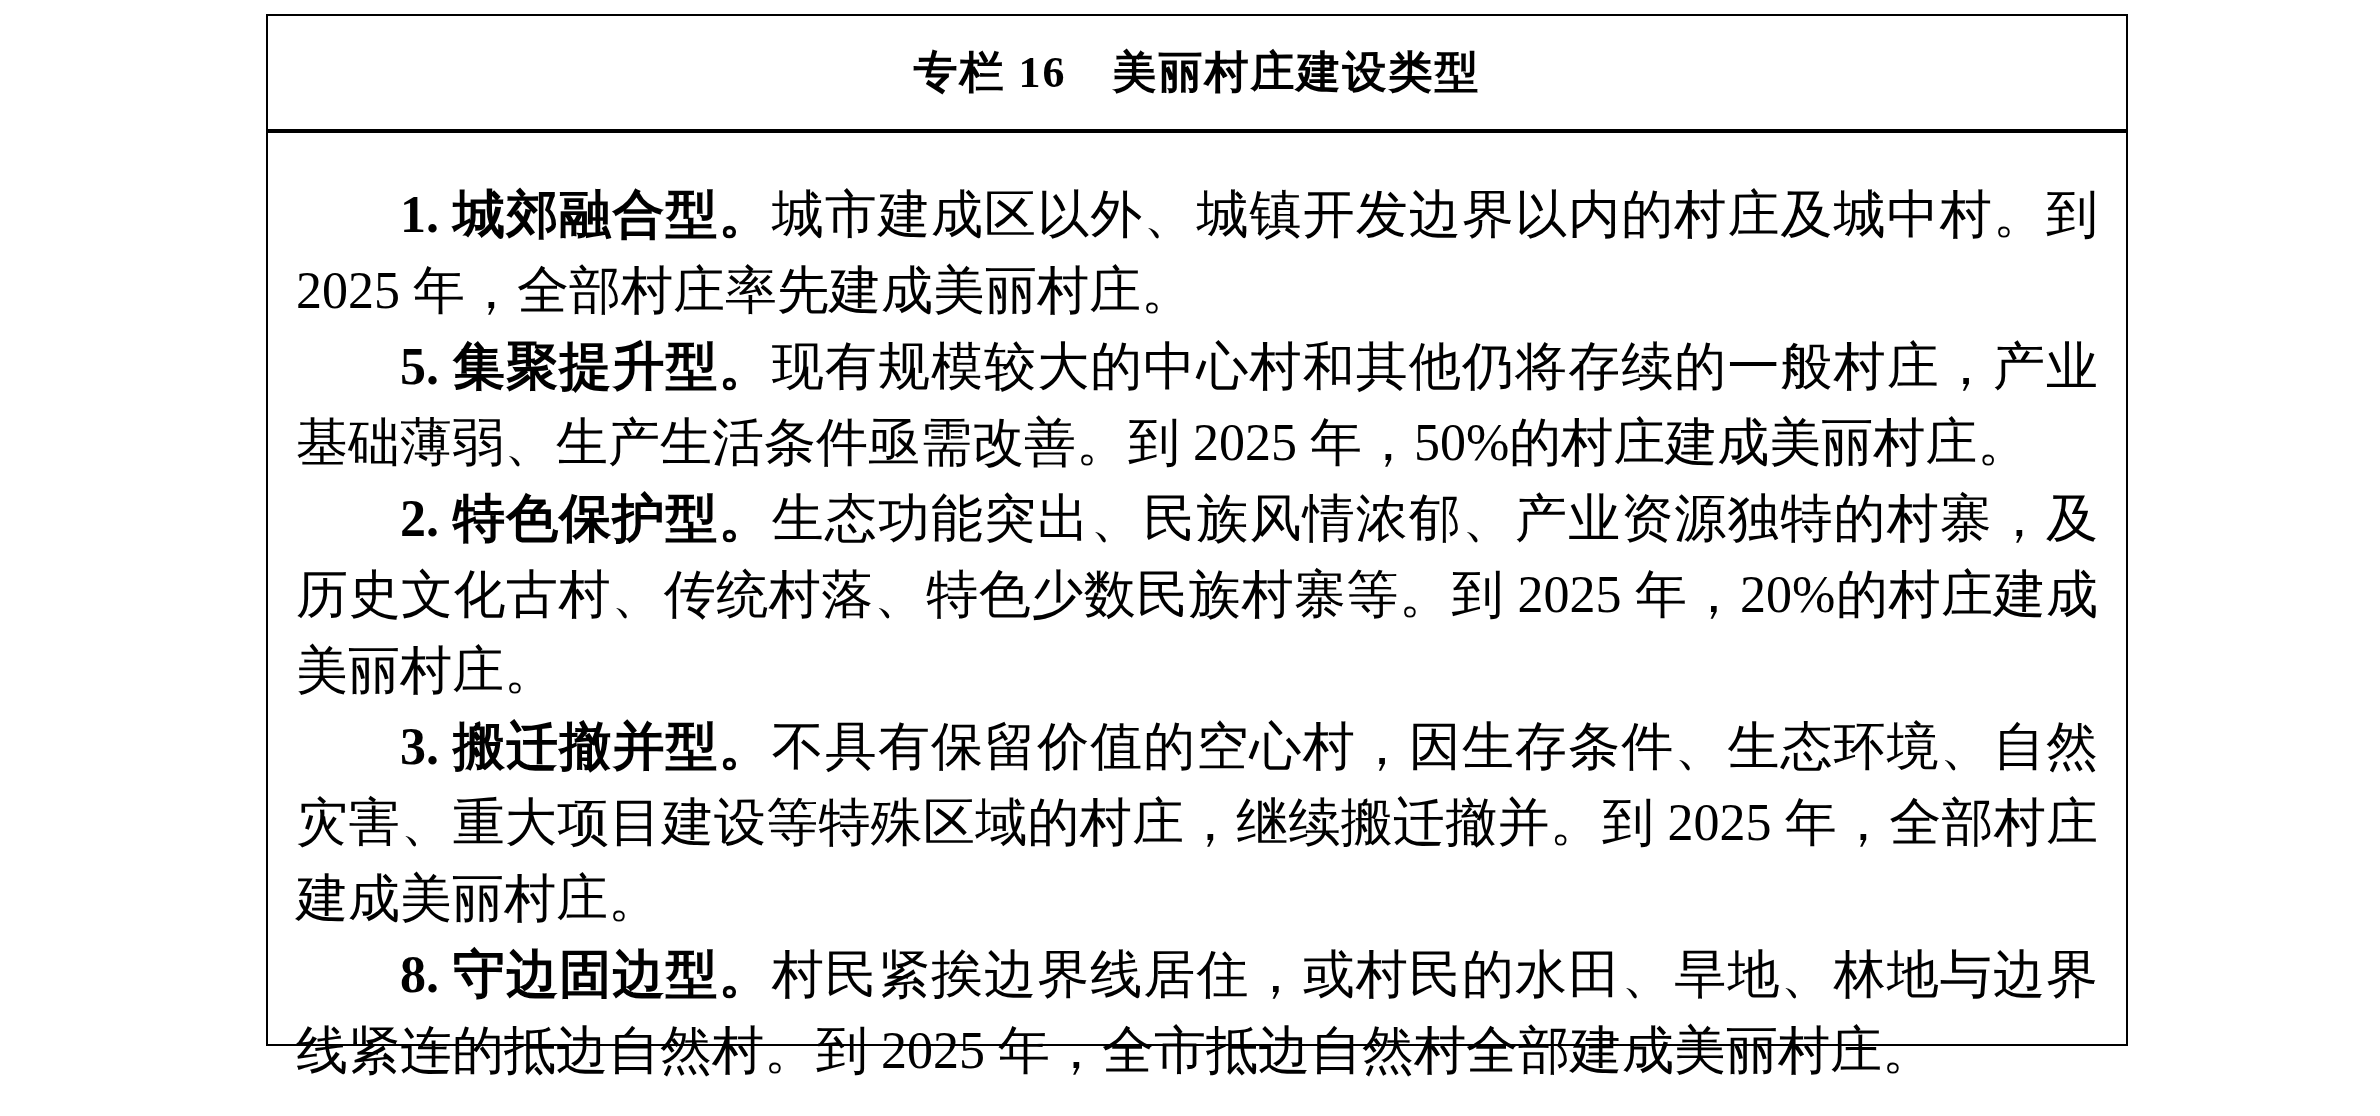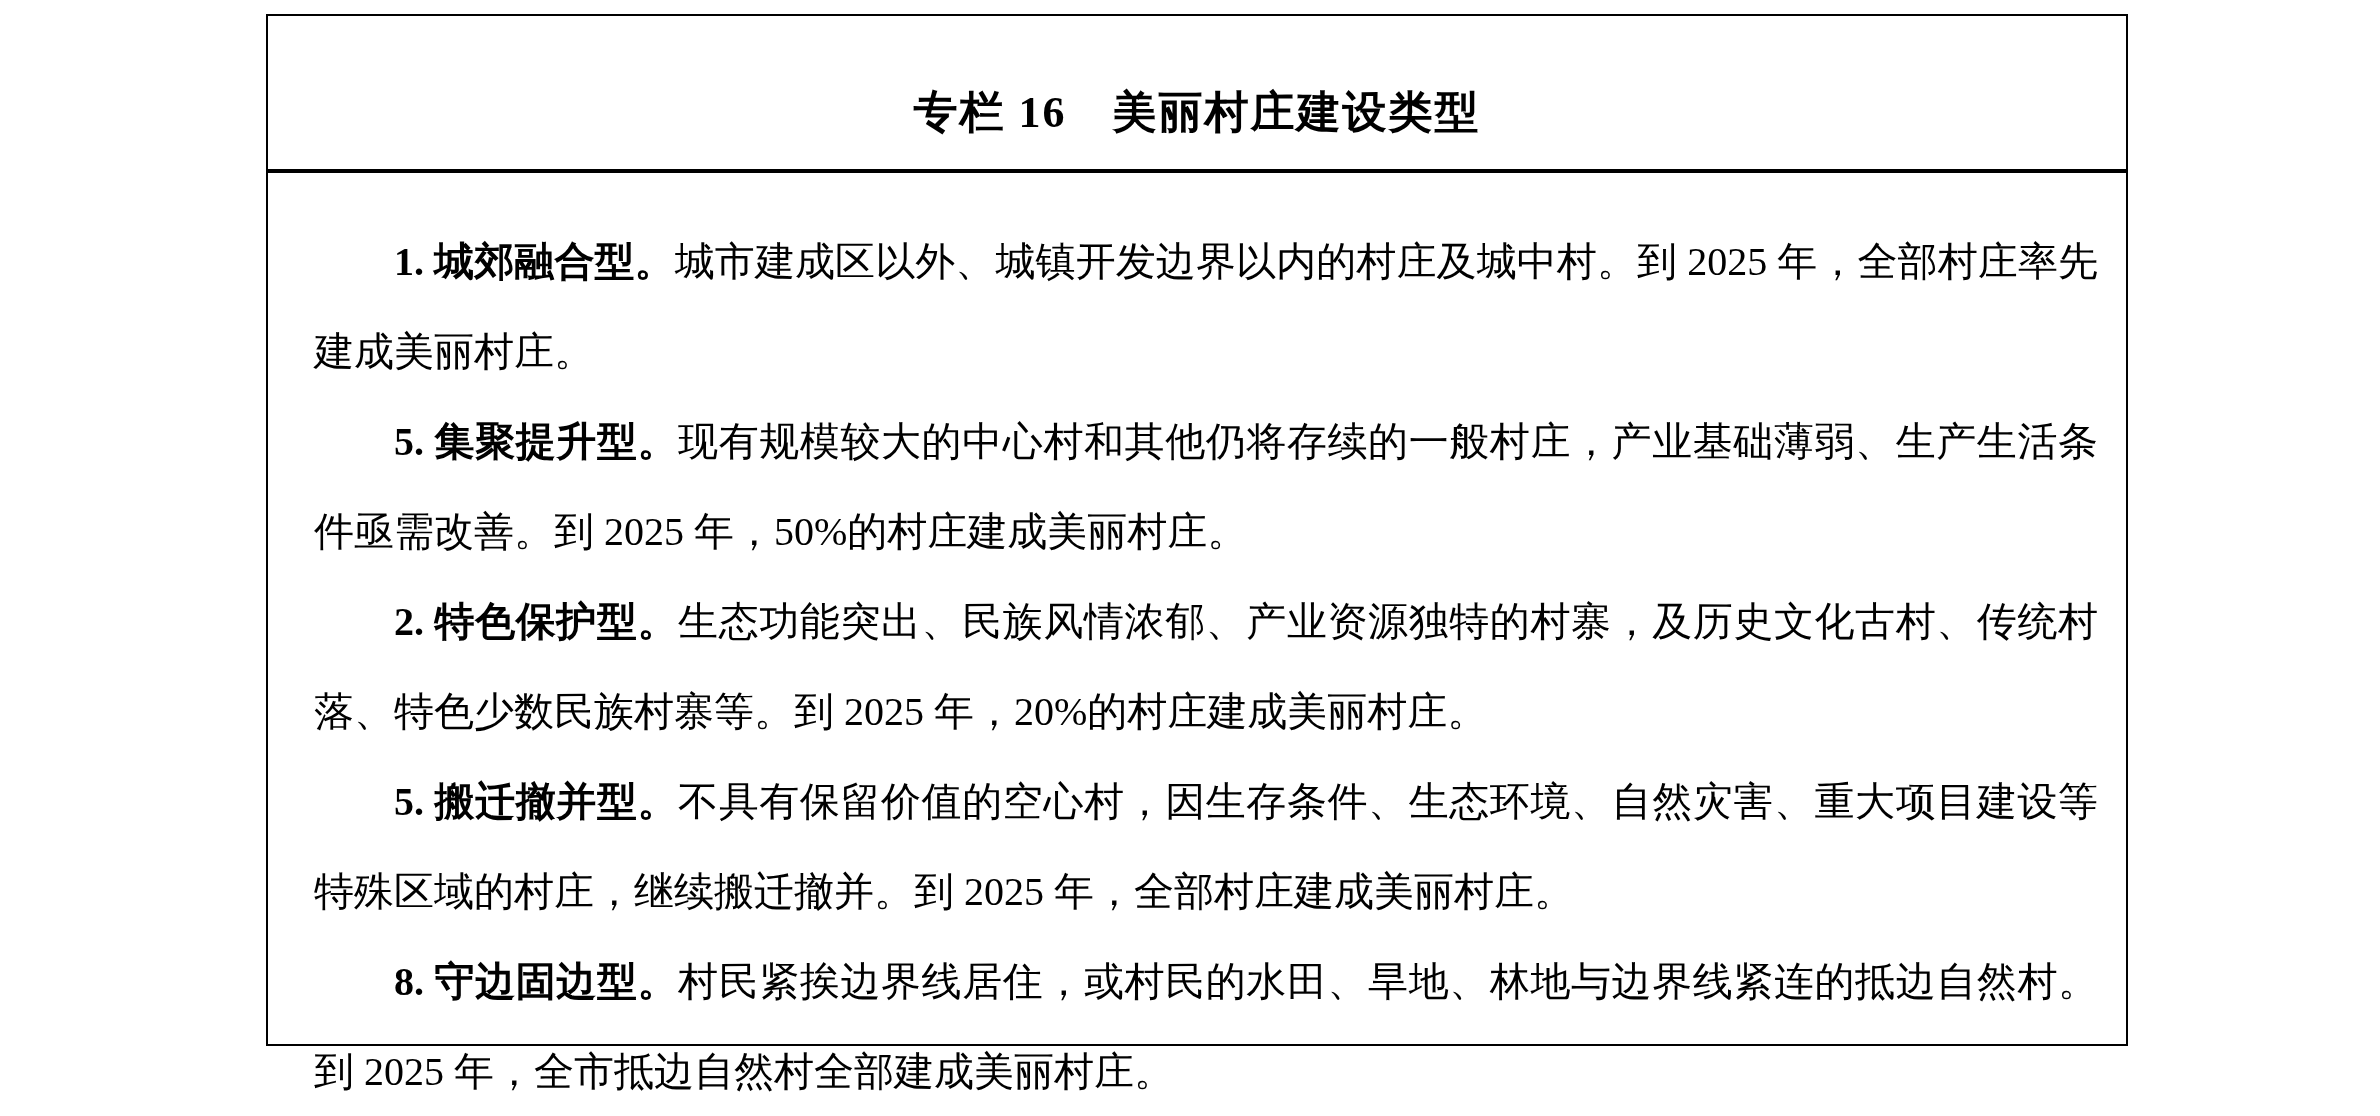--- a/index.html
+++ b/index.html
@@ -27,41 +27,40 @@
   .callout-title {
     height: 117px;
     border-bottom: 4px solid #000000;
     box-sizing: border-box;
     display: flex;
     align-items: center;
     justify-content: center;
     font-size: 44px;
     font-weight: bold;
     letter-spacing: 2px;
-    margin-top: 40px;
   }
   .callout-body {
-    padding: 44px 28px 0 46px;
-    font-size: 40px;
-    line-height: 90px;
+    padding: 44px 28px 0 28px;
+    font-size: 52px;
+    line-height: 76px;
     text-align: justify;
   }
   .callout-body p {
     margin: 0;
     text-indent: 2em;
   }
   .type-lead {
     font-weight: bold;
   }
 </style>
 </head>
 <body>
 
 <div class="callout-box">
   <div class="callout-title">专栏 16　美丽村庄建设类型</div>
   <div class="callout-body">
     <p><span class="type-lead">1. 城郊融合型。</span><span>城市建成区以外、城镇开发边界以内的村庄及城中村。到 2025 年，全部村庄率先建成美丽村庄。</span></p>
     <p><span class="type-lead">5. 集聚提升型。</span><span>现有规模较大的中心村和其他仍将存续的一般村庄，产业基础薄弱、生产生活条件亟需改善。到 2025 年，50%的村庄建成美丽村庄。</span></p>
     <p><span class="type-lead">2. 特色保护型。</span><span>生态功能突出、民族风情浓郁、产业资源独特的村寨，及历史文化古村、传统村落、特色少数民族村寨等。到 2025 年，20%的村庄建成美丽村庄。</span></p>
-    <p><span class="type-lead">5. 搬迁撤并型。</span><span>不具有保留价值的空心村，因生存条件、生态环境、自然灾害、重大项目建设等特殊区域的村庄，继续搬迁撤并。到 2025 年，全部村庄建成美丽村庄。</span></p>
+    <p><span class="type-lead">3. 搬迁撤并型。</span><span>不具有保留价值的空心村，因生存条件、生态环境、自然灾害、重大项目建设等特殊区域的村庄，继续搬迁撤并。到 2025 年，全部村庄建成美丽村庄。</span></p>
     <p><span class="type-lead">8. 守边固边型。</span><span>村民紧挨边界线居住，或村民的水田、旱地、林地与边界线紧连的抵边自然村。到 2025 年，全市抵边自然村全部建成美丽村庄。</span></p>
   </div>
 </div>
 
 </body></html>

